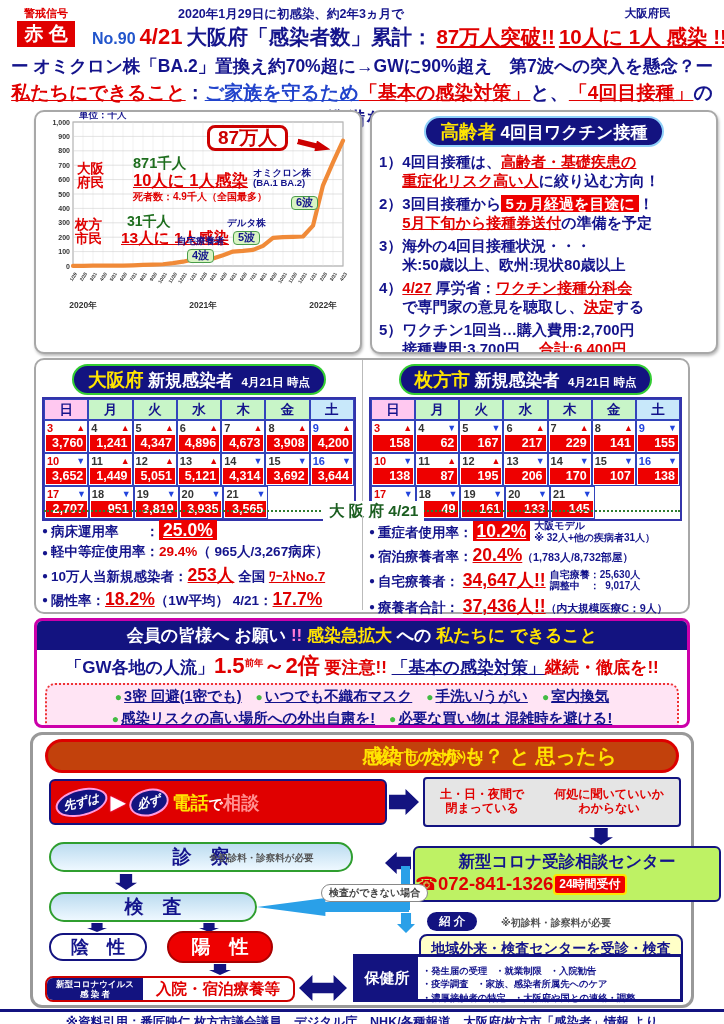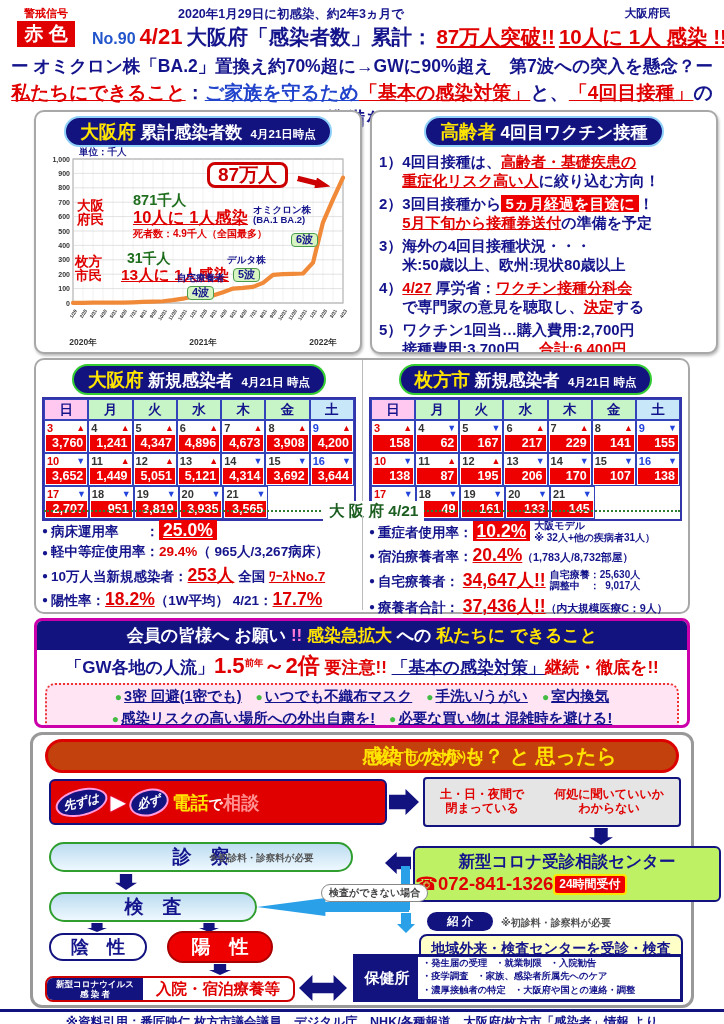--- a/index.html
+++ b/index.html
@@ -111,37 +111,37 @@
 .center-box{left:380px;top:111px;width:308px;height:56px;background:#bef264;border:2.5px solid #131380;border-radius:6px;text-align:center}
 .cb-title{position:static;display:block;color:#14148c;font-size:16.5px;margin-top:3px;white-space:nowrap}
 .cb-row{position:static;display:flex;align-items:center;justify-content:flex-start;}
 .cb-phone{position:static;color:#e00000;font-size:18.5px;white-space:nowrap}
 .badge24{position:static;background:#ee0000;border:2px solid #ffe400;border-radius:4px;color:#fff;font-size:12px;padding:0 4px;white-space:nowrap}
 .step{background:linear-gradient(#bcdcf0,#eef8ff);border:2px solid #2f9e2f;border-radius:15px;
   color:#14148c;font-size:19px;text-align:center}
 .step-note{color:#555;font-size:9.5px;white-space:nowrap}
 .cannot{left:288px;top:149px;background:#fff;border:1.5px solid #888;border-radius:10px;color:#444;
   font-size:10px;padding:1px 7px;white-space:nowrap;z-index:3}
-.refer{left:394px;top:177px;background:#131380;border-radius:12px;color:#fff;font-size:11.5px;padding:2px 20px;z-index:3}
+.refer{left:394px;top:177px;background:#131380;border-radius:12px;color:#fff;font-size:11.5px;padding:2px 12px;z-index:3}
 .refer-note{left:468px;top:181px;color:#555;font-size:10px;white-space:nowrap}
 .clinic{left:386px;top:199px;width:264px;height:28px;background:#ffffc8;border:2.5px solid #131380;border-radius:8px;
   color:#14148c;font-size:14px;text-align:center;line-height:24px;white-space:nowrap}
 .neg{left:16px;top:198px;width:98px;height:28px;background:#fff;border:2.5px solid #131380;border-radius:14px;
   color:#14148c;font-size:18px;text-align:center;line-height:24px}
 .pos{left:134px;top:196px;width:106px;height:32px;background:#ee0000;border:2px solid #aa0000;border-radius:16px;
   color:#fff;font-size:19px;text-align:center;line-height:28px}
 .patient{left:12px;top:241px;width:250px;height:26px;border:2.5px solid #cc0000;border-radius:8px;overflow:hidden;
   display:flex;background:#fff}
 .patient *{position:static}
 .pt-tag{background:#131380;color:#fff;font-size:8.5px;width:96px;text-align:center;line-height:1.2;padding-top:1px;white-space:pre-line}
 .pt-adm{flex:1;color:#e00000;font-size:15.5px;text-align:center;line-height:21px}
 .hoken{left:320px;top:219px;width:330px;height:48px;border:3px solid #131380;display:flex;background:#fff}
 .hoken *{position:static}
 .hk-tag{background:#131380;color:#fff;font-size:15px;width:62px;display:flex;align-items:center;justify-content:center}
-.hk-list{flex:1;padding:0 4px;color:#14148c;font-size:9.3px;line-height:1.45}
+.hk-list{flex:1;padding:8px 4px;color:#14148c;font-size:9.3px;line-height:1.45}
 .hk-row{display:flex}
 .hk-row span{margin-right:8px;white-space:nowrap}
 
 .footer{position:absolute;top:1009px;left:0;right:0;border-top:3px solid #131380;padding-top:2px;
   text-align:center;color:#14148c;font-size:12.5px;white-space:nowrap}
 </style>
 </head>
 <body>
 
 <div class="page">
@@ -166,25 +166,20 @@
         </div>
       </div>
     </div>
     <div class="h-line2">ー オミクロン株「BA.2」置換え約70%超に→GWに90%超え　第7波への突入を懸念？ー</div>
     <div class="h-line3" id="h-line3"><span class="sg-ru" style="white-space: pre-wrap;">私たちにできること</span><span class="sg-n" style="white-space: pre-wrap;">：</span><span class="sg-bu" style="white-space: pre-wrap;">ご家族を守るため</span><span class="sg-ru" style="white-space: pre-wrap;">「基本の感染対策」</span><span class="sg-n" style="white-space: pre-wrap;">と、</span><span class="sg-ru" style="white-space: pre-wrap;">「4回目接種」</span><span class="sg-n" style="white-space: pre-wrap;">の準備を</span><span class="sg-r" style="white-space: pre-wrap;">!!</span></div>
   </div>
 
   <div class="boxes">
 
     <section class="panel chart-panel">
-      <div class="pill pill-blue">
-        <span class="c1">大阪府</span>
-        <span class="c2">累計感染者数</span>
-        <span class="c3">4月21日時点</span>
-      </div>
       <div class="chart-wrap">
         <svg id="cum-chart" width="312" height="200" viewBox="0 0 312 200">
             <rect x="34" y="10" width="270" height="144" fill="#ffffff" stroke="#999" stroke-width="1"></rect>
             <line x1="34" y1="10" x2="34" y2="154" stroke="#e3e3e3" stroke-width="0.5"></line>
             <line x1="44" y1="10" x2="44" y2="154" stroke="#e3e3e3" stroke-width="0.5"></line>
             <line x1="54" y1="10" x2="54" y2="154" stroke="#e3e3e3" stroke-width="0.5"></line>
             <line x1="64" y1="10" x2="64" y2="154" stroke="#e3e3e3" stroke-width="0.5"></line>
             <line x1="74" y1="10" x2="74" y2="154" stroke="#e3e3e3" stroke-width="0.5"></line>
             <line x1="84" y1="10" x2="84" y2="154" stroke="#e3e3e3" stroke-width="0.5"></line>
             <line x1="94" y1="10" x2="94" y2="154" stroke="#e3e3e3" stroke-width="0.5"></line>

